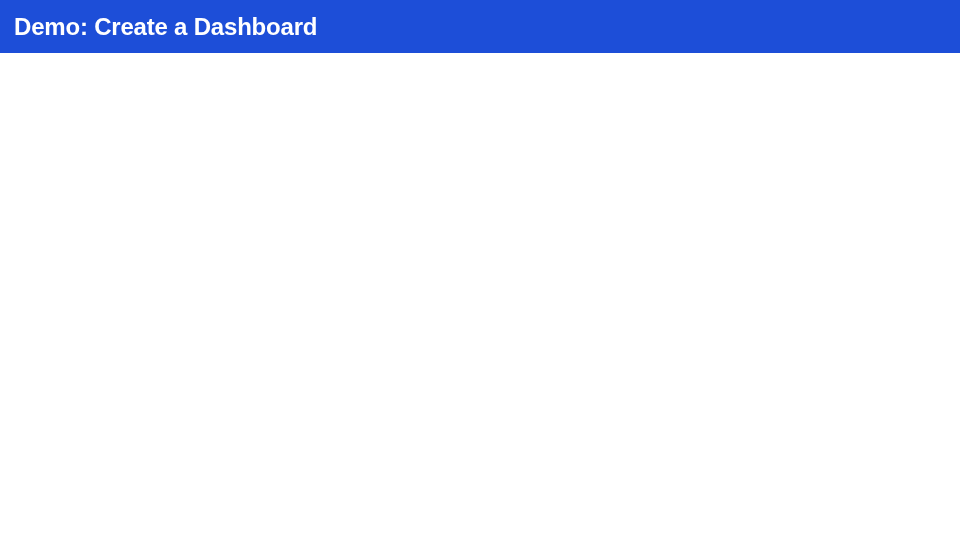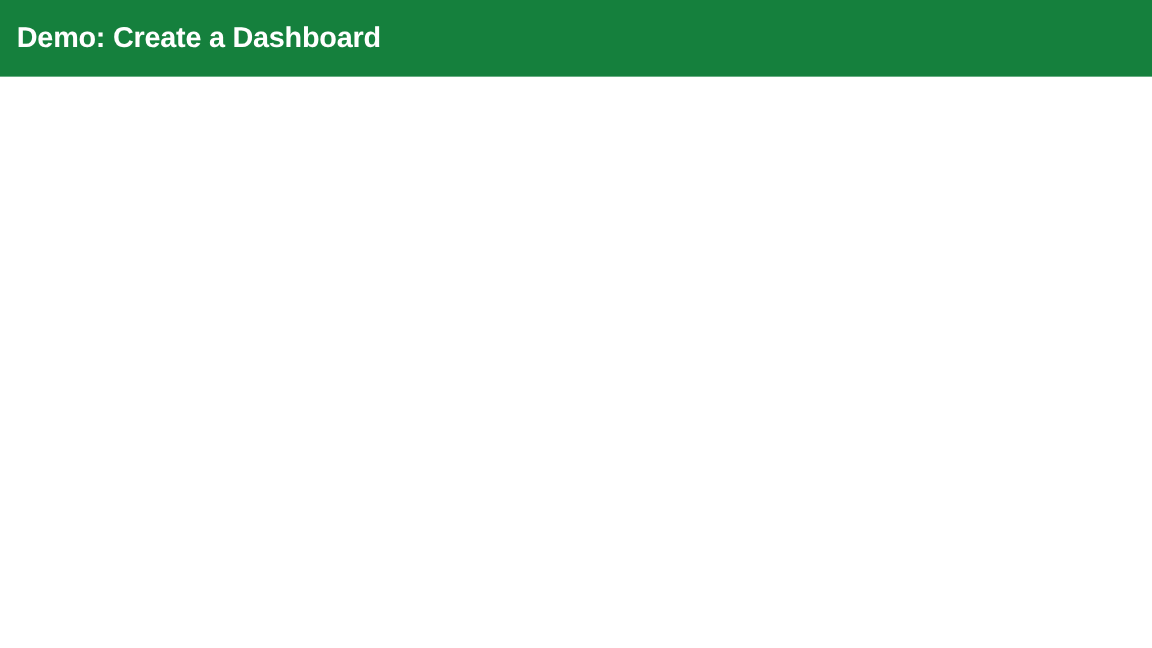--- a/index.html
+++ b/index.html
@@ -9,22 +9,22 @@
     }
     body {
       width: 960px;
       height: 540px;
       background: #ffffff;
       font-family: "Segoe UI", Arial, sans-serif;
       overflow: hidden;
     }
     .header-bar {
       width: 100%;
-      height: 64px;
-      background: #15803d;
+      height: 53px;
+      background: #1d4ed8;
       display: flex;
       align-items: center;
       padding-left: 14px;
     }
     .header-title {
       color: #ffffff;
       font-size: 24px;
       font-weight: 700;
       letter-spacing: -0.2px;
     }

